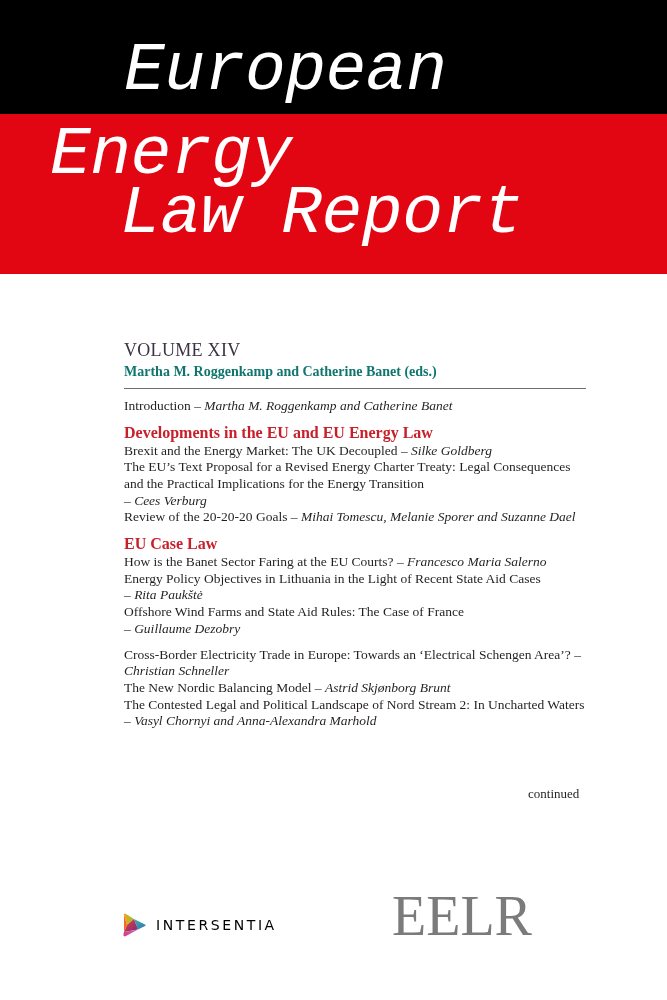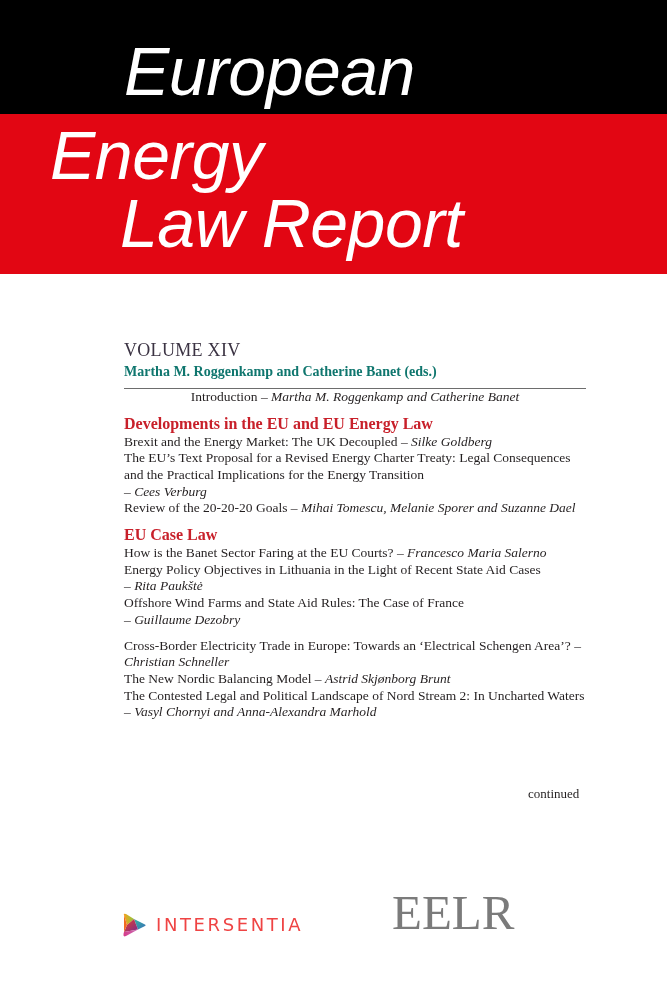--- a/index.html
+++ b/index.html
@@ -22,31 +22,31 @@
     }
     .band-red {
       position: absolute;
       left: 0; top: 114px;
       width: 667px; height: 160px;
       background: #e20613;
     }
     .title-line {
       position: absolute;
       color: #ffffff;
-      font-family: Liberation Sans, sans-serif;
+      font-family: Liberation Mono, monospace;
       font-style: italic;
       font-weight: normal;
       font-size: 68px;
       line-height: 1;
       white-space: nowrap;
       letter-spacing: -0.5px;
     }
     .t1 { left: 124px; top: 37px; }
     .t2 { left: 50px;  top: 121px; }
-    .t3 { left: 120px; top: 189px; }
+    .t3 { left: 120px; top: 180px; }
 
     .content {
       position: absolute;
       left: 124px;
       top: 340px;
       width: 462px;
       color: #231f20;
     }
     .volume {
       font-size: 18px;
@@ -64,21 +64,21 @@
     }
     .divider {
       margin-top: 7px;
       height: 0;
       border-top: 1px solid #6d6d6d;
       width: 462px;
     }
     .intro {
       font-size: 13.5px;
       line-height: 16.5px;
-      text-align: center;
+      margin-top: 9px;
     }
     .section {
       margin-top: 9px;
     }
     .section-heading {
       color: #c8202a;
       font-size: 16px;
       line-height: 18px;
       margin-bottom: 1px;
       font-weight: bold;
@@ -106,31 +106,31 @@
       display: flex;
       align-items: center;
     }
     .pub-icon {
       width: 26px;
       height: 26px;
       margin-right: 9px;
     }
     .pub-name {
       font-family: "DejaVu Sans", "Liberation Sans", sans-serif;
-      font-size: 18px;
+      font-size: 14px;
       letter-spacing: 2.6px;
-      color: #ef4444;
+      color: #000000;
       line-height: 26px;
     }
     .eelr {
       position: absolute;
       left: 392px;
       top: 888px;
       font-family: "Liberation Serif", "DejaVu Serif", serif;
-      font-size: 49px;
+      font-size: 56px;
       color: #7b7b7b;
       line-height: 1;
       letter-spacing: 0px;
     }
   </style>
 </head>
 <body>
 
 <div class="band-black"></div>
 <div class="band-red"></div>

